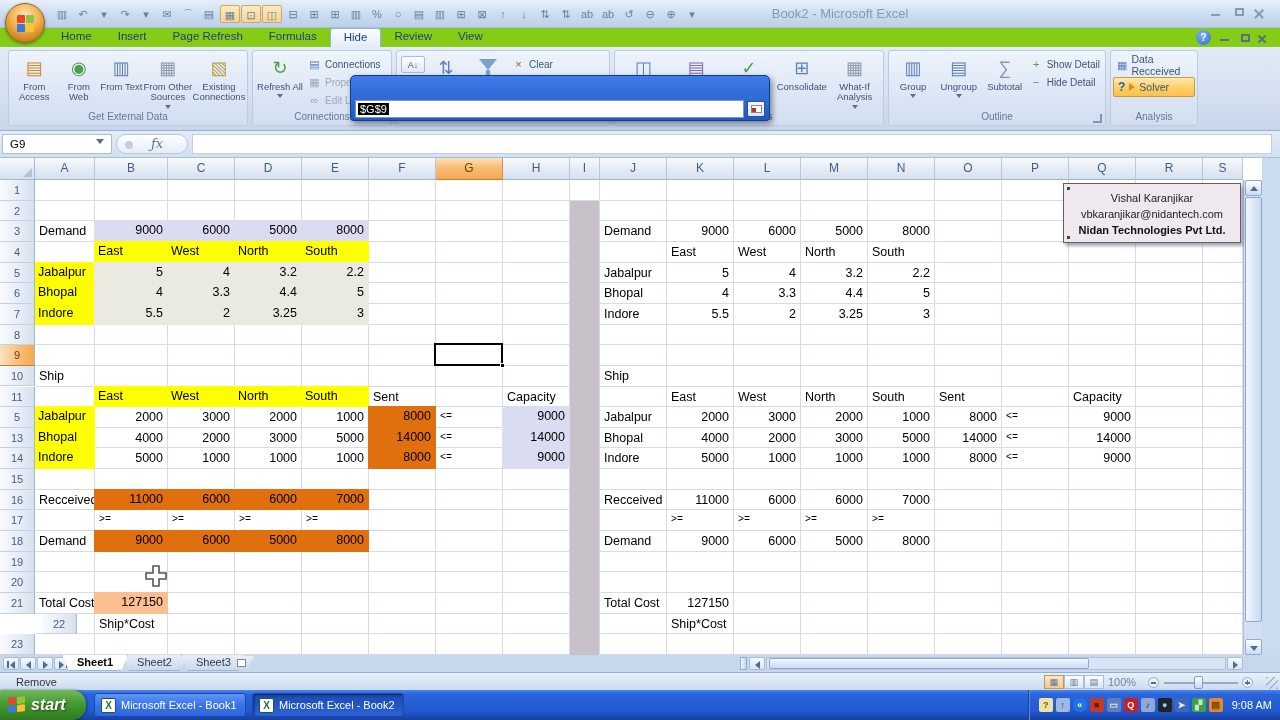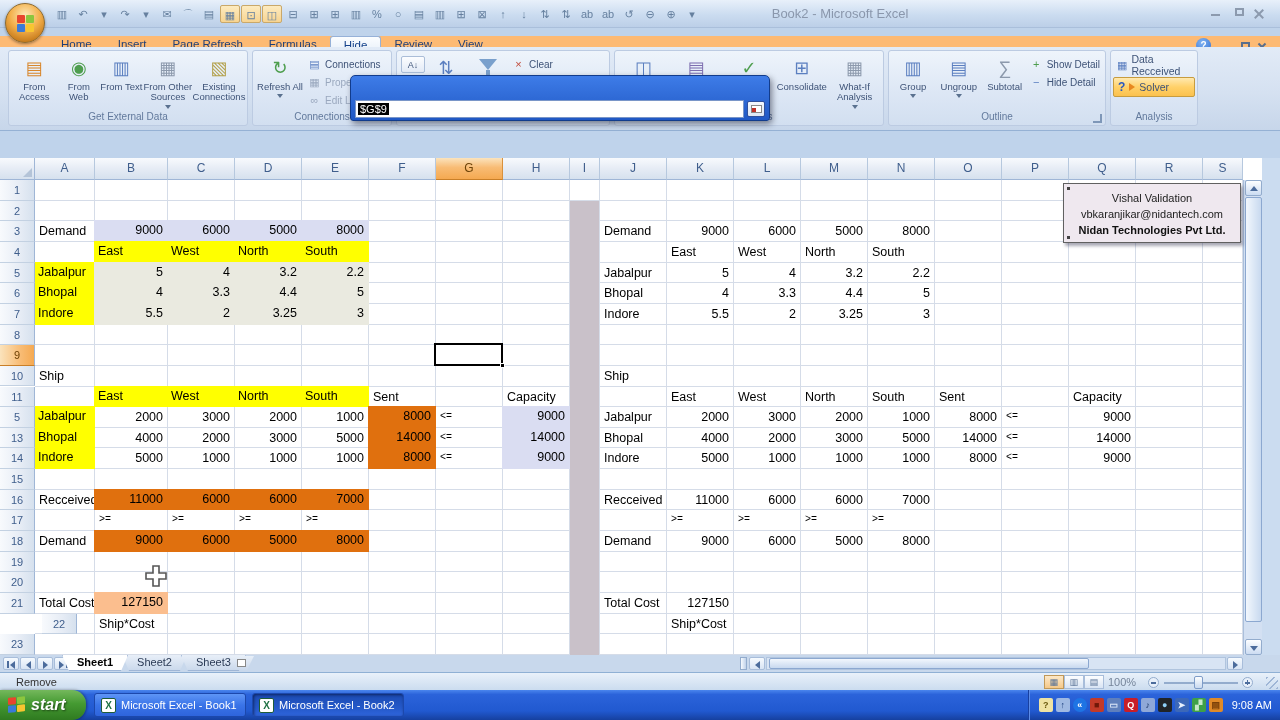--- a/index.html
+++ b/index.html
@@ -24,21 +24,21 @@
     font-size:13px; color:#8A97AC; }
   .winctl { position:absolute; right:6px; top:5px; display:flex; gap:4px; }
   .tbtn { width:20px; height:14px; position:relative; }
   .tbtn .bar { position:absolute; left:5px; bottom:3px; width:9px; height:2px; background:#8C9AAE; }
   .tbtn .sq  { position:absolute; left:5px; top:3px; width:9px; height:8px; border:2px solid #8C9AAE; }
   .cx { position:relative; display:inline-block; width:10px; height:10px; }
   .cx::before,.cx::after { content:""; position:absolute; left:4px; top:-1px; width:2px; height:12px; background:#8C9AAE; }
   .cx::before{transform:rotate(45deg)} .cx::after{transform:rotate(-45deg)}
 
   
-  .tabrow { position:absolute; left:0; top:28px; width:1280px; height:19px; background:#fdba74;margin-top:8px; }
+  .tabrow { position:absolute; left:0; top:28px; width:1280px; height:19px; background:#84cc16; }
   #tabs { position:absolute; left:48px; top:0; display:flex; height:19px; }
   .tab { padding:2px 13px 0; font-size:11.5px; color:#1F3F77; }
   .tab.active { background:linear-gradient(#FBFDFF,#E4EDF8); border:1px solid #96B1D8; border-bottom:none;
     border-radius:3px 3px 0 0; color:#15428B; }
   .ribwinctl { position:absolute; right:6px; top:2px; display:flex; gap:4px; align-items:center; }
   .helpbtn { width:15px; height:15px; border-radius:50%; background:radial-gradient(circle at 40% 30%,#7FB2F2,#2E6CD0);
     color:#fff; font-size:10px; font-weight:bold; text-align:center; line-height:15px; }
   .tbtn.small { width:17px; height:13px; }
   .tbtn.small .bar{ background:#5A6E8C; } .tbtn.small .sq{ border-color:#5A6E8C; }
   .tbtn.small .cx::before,.tbtn.small .cx::after{ background:#5A6E8C; height:10px; }
@@ -472,24 +472,33 @@
 
   <div class="dialog">
     <div class="dlg-input">
       <span class="dlg-selval">$G$9</span>
     </div>
     <div class="dlg-collapse">
       <span class="dlg-collapse-icon"></span>
     </div>
   </div>
 
+  <div class="formulabar">
+    <div class="namebox">G9</div>
+    <span class="nb-drop"></span>
+    <div class="fxpill">
+      <span class="fxdot"></span>
+      <span class="fxsym">ƒx</span>
+    </div>
+    <div class="finput"></div>
+  </div>
 
   <div id="grid">
     <div class="note">
-      <div class="note-line">Vishal Validation</div>
+      <div class="note-line">Vishal Karanjikar</div>
       <div class="note-line">vbkaranjikar@nidantech.com</div>
       <div class="note-line bold">Nidan Technologies Pvt Ltd.</div>
     </div>
     <svg class="cursor" width="24" height="24" viewBox="0 0 24 24">
       <path d="M9 2 h6 v7 h7 v6 h-7 v7 h-6 v-7 h-7 v-6 h7 z" fill="#ffffff" stroke="#555555" stroke-width="1.6"></path>
     </svg>
   <div class="g-corner" style="left: 0px; top: 0px; width: 35px; height: 22px;">
         <div class="g-tri"></div>
       </div>
       <div class="g-colhdr" style="left: 35px; top: 0px; width: 60px; height: 22px;">A</div>

